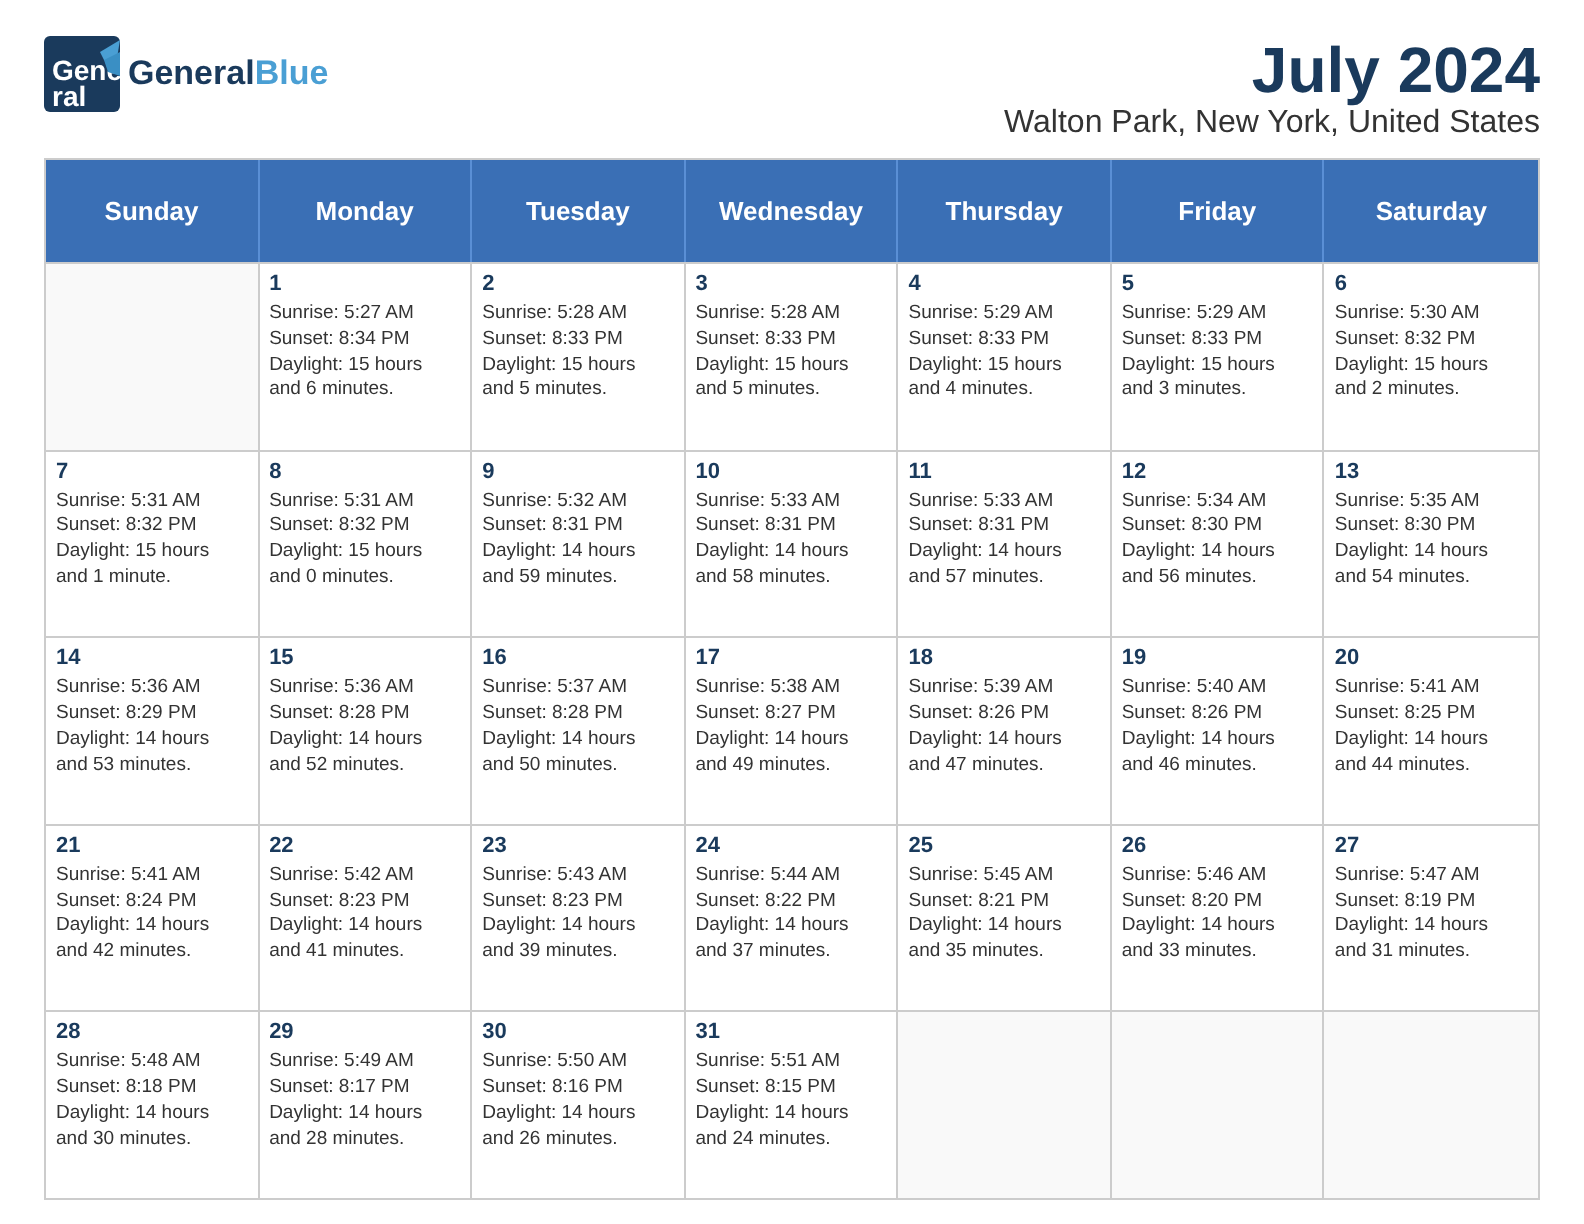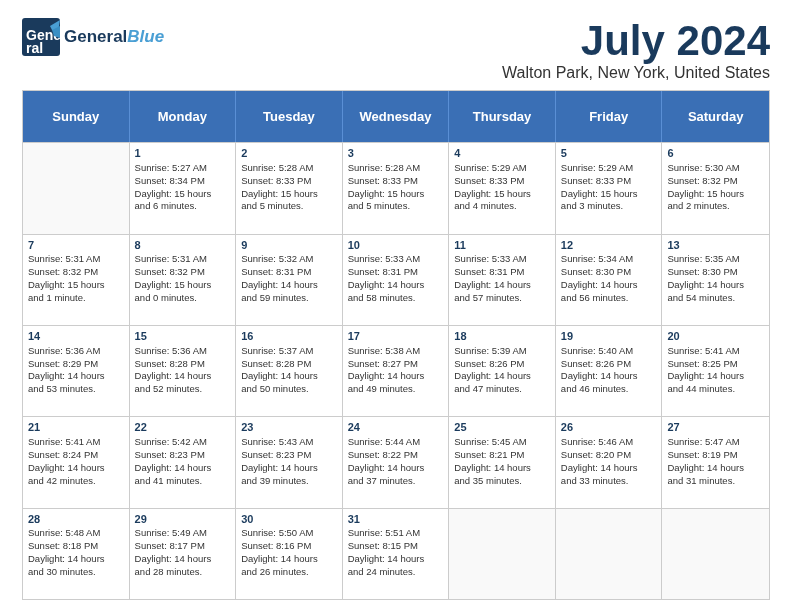--- a/index.html
+++ b/index.html
@@ -30,21 +30,21 @@
     }
     .logo-row {
       display: flex;
       align-items: center;
       gap: 4px;
     }
     .title-section {
       text-align: right;
     }
     .month-title {
-      font-size: 42px;
+      font-size: 32px;
       font-weight: bold;
       color: #1a3a5c;
       line-height: 1.1;
     }
     .location-title {
       font-size: 16px;
       color: #333;
       font-weight: normal;
     }
     .calendar {
@@ -106,21 +106,21 @@
       <div class="logo-row">
         <svg width="38" height="38" viewBox="0 0 38 38">
           <rect x="0" y="0" width="38" height="38" fill="#1a3a5c" rx="3"></rect>
           <text x="4" y="22" font-size="14" font-weight="bold" fill="white" font-family="Arial">Gene</text>
           <text x="4" y="35" font-size="14" font-weight="bold" fill="white" font-family="Arial">ral</text>
           <polygon points="28,8 38,2 36,14 30,12" fill="#4a9fd4"></polygon>
           <polygon points="30,12 38,8 38,20 32,18" fill="#3a8fc4"></polygon>
         </svg>
         <div style="display:flex;flex-direction:row;">
           <span style="font-size:17px;font-weight:bold;color:#1a3a5c;line-height:1.1;">General</span>
-          <span style="font-size:17px;font-weight:bold;color:#4a9fd4;line-height:1.1;font-style:italic;">Blue</span>
+          <span style="font-size:17px;font-weight:bold;color:#4a9fd4;line-height:1.1;">Blue</span>
         </div>
       </div>
     </div>
     <div class="title-section">
       <div class="month-title">July 2024</div>
       <div class="location-title">Walton Park, New York, United States</div>
     </div>
   </div>
 
   <div class="calendar">

